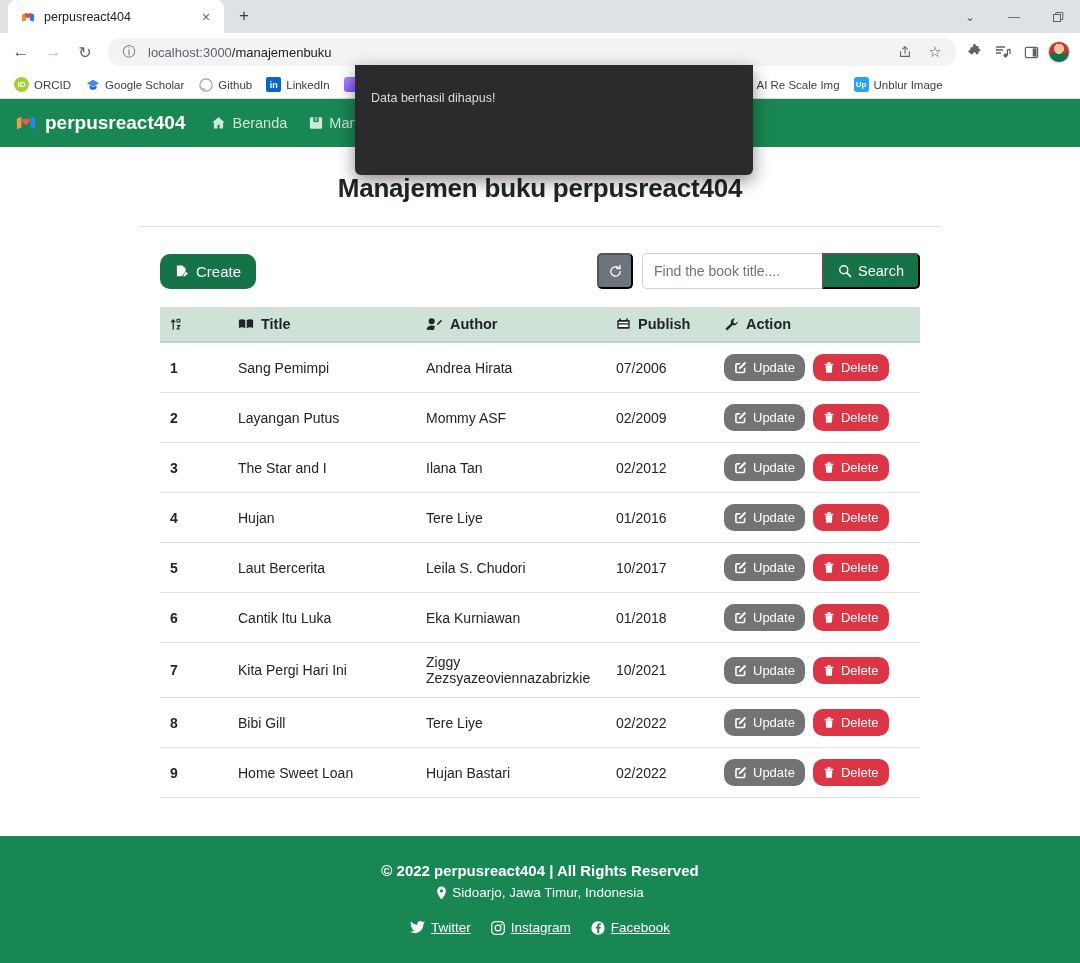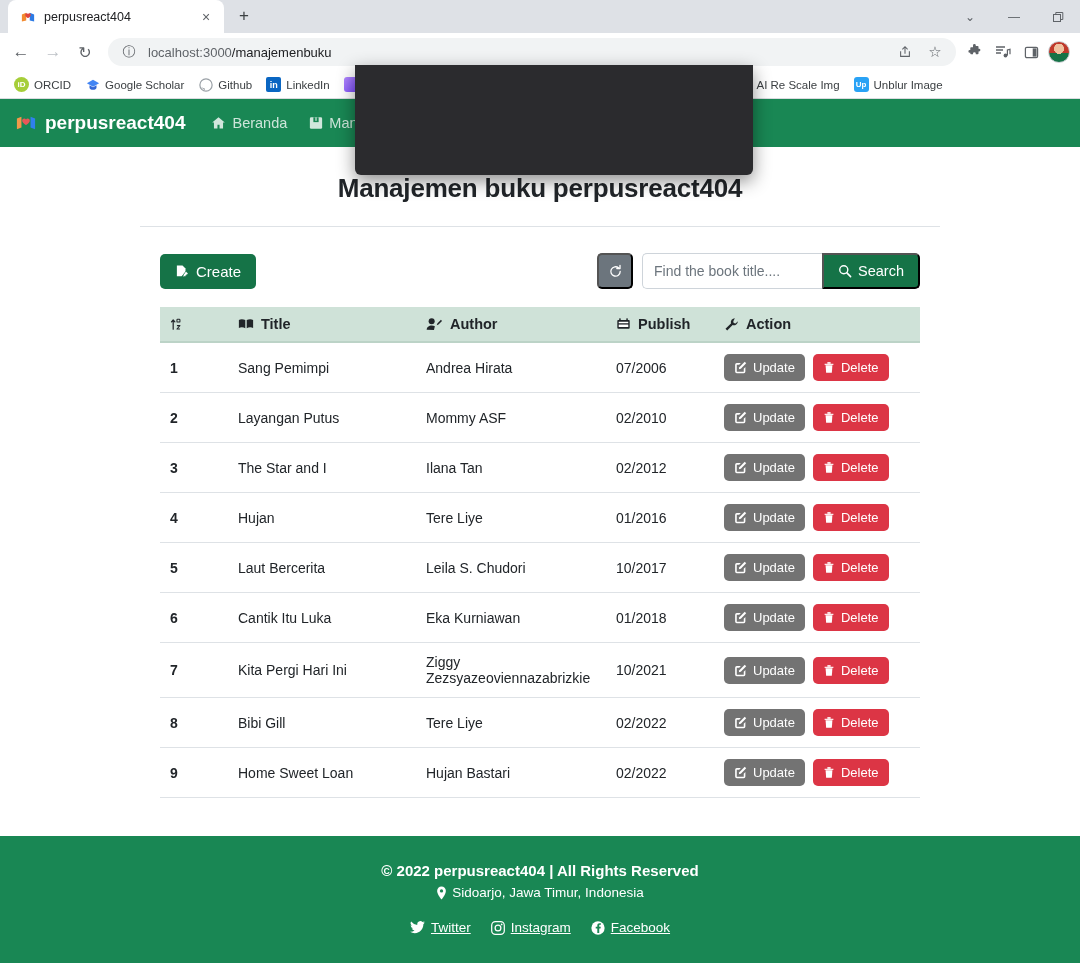--- a/index.html
+++ b/index.html
@@ -108,21 +108,21 @@
                 letter-spacing: -.2px; }
   .hr { width: 800px; height: 1px; background: #dee2e6;
         margin: 22px auto 0; }
 
   .container { width: 760px; margin: 0 auto; }
 
   .actionbar { display: flex; align-items: center;
                justify-content: space-between; padding: 26px 0 18px; }
   .btn {
     display: inline-flex; align-items: center; gap: 6px;
-    font-size: 14px; border-radius: 5px; padding: 7px 13px;
+    font-size: 14px; border-radius: 10px; padding: 7px 13px;
     color: #fff; border: none; white-space: nowrap;
   }
   .btn-create { background: #157347; padding: 9px 15px; font-size: 15px; }
   .search-wrap { display: flex; align-items: center; gap: 9px; }
   .btn-refresh {
     width: 36px; height: 36px; background: #6c757d; border-radius: 5px;
     display: flex; align-items: center; justify-content: center;
     color: #fff; font-size: 15px;
   }
   .input-group { display: flex; align-items: stretch; }
@@ -474,21 +474,21 @@
                     </span>
                   <span>Delete</span>
                 </button>
               </div>
             </td>
           </tr>
           <tr>
             <td class="col-no">2</td>
             <td class="col-title">Layangan Putus</td>
             <td class="col-auth">Mommy ASF</td>
-            <td class="col-pub">02/2010</td>
+            <td class="col-pub">02/2009</td>
             <td class="col-act">
               <div class="cell-actions">
                 <button class="btn btn-update">
                   <span>
                       <svg width="13" height="13" viewBox="0 0 16 16">
                         <path d="M1.4 4.6a2 2 0 0 1 2-2h5l-2 2H3.4v8.6H12V9.4l2-2v5.6a2 2 0 0 1-2 2h-8.6a2 2 0 0 1-2-2z" fill="#fff"></path>
                         <path d="M13.2 1 15 2.8 8.4 9.4l-2.5.7.7-2.5z" fill="#fff"></path>
                       </svg>
                     </span>
                   <span>Update</span>
@@ -751,15 +751,16 @@
               </svg>
           </span>
           <span class="lbl">Facebook</span>
         </a>
       </div>
     </div>
 
   </div>
 
   <div class="dialog">
+    <div class="dlg-msg">Data berhasil dihapus!</div>
   </div>
 
 </div>
 
 </body></html>

